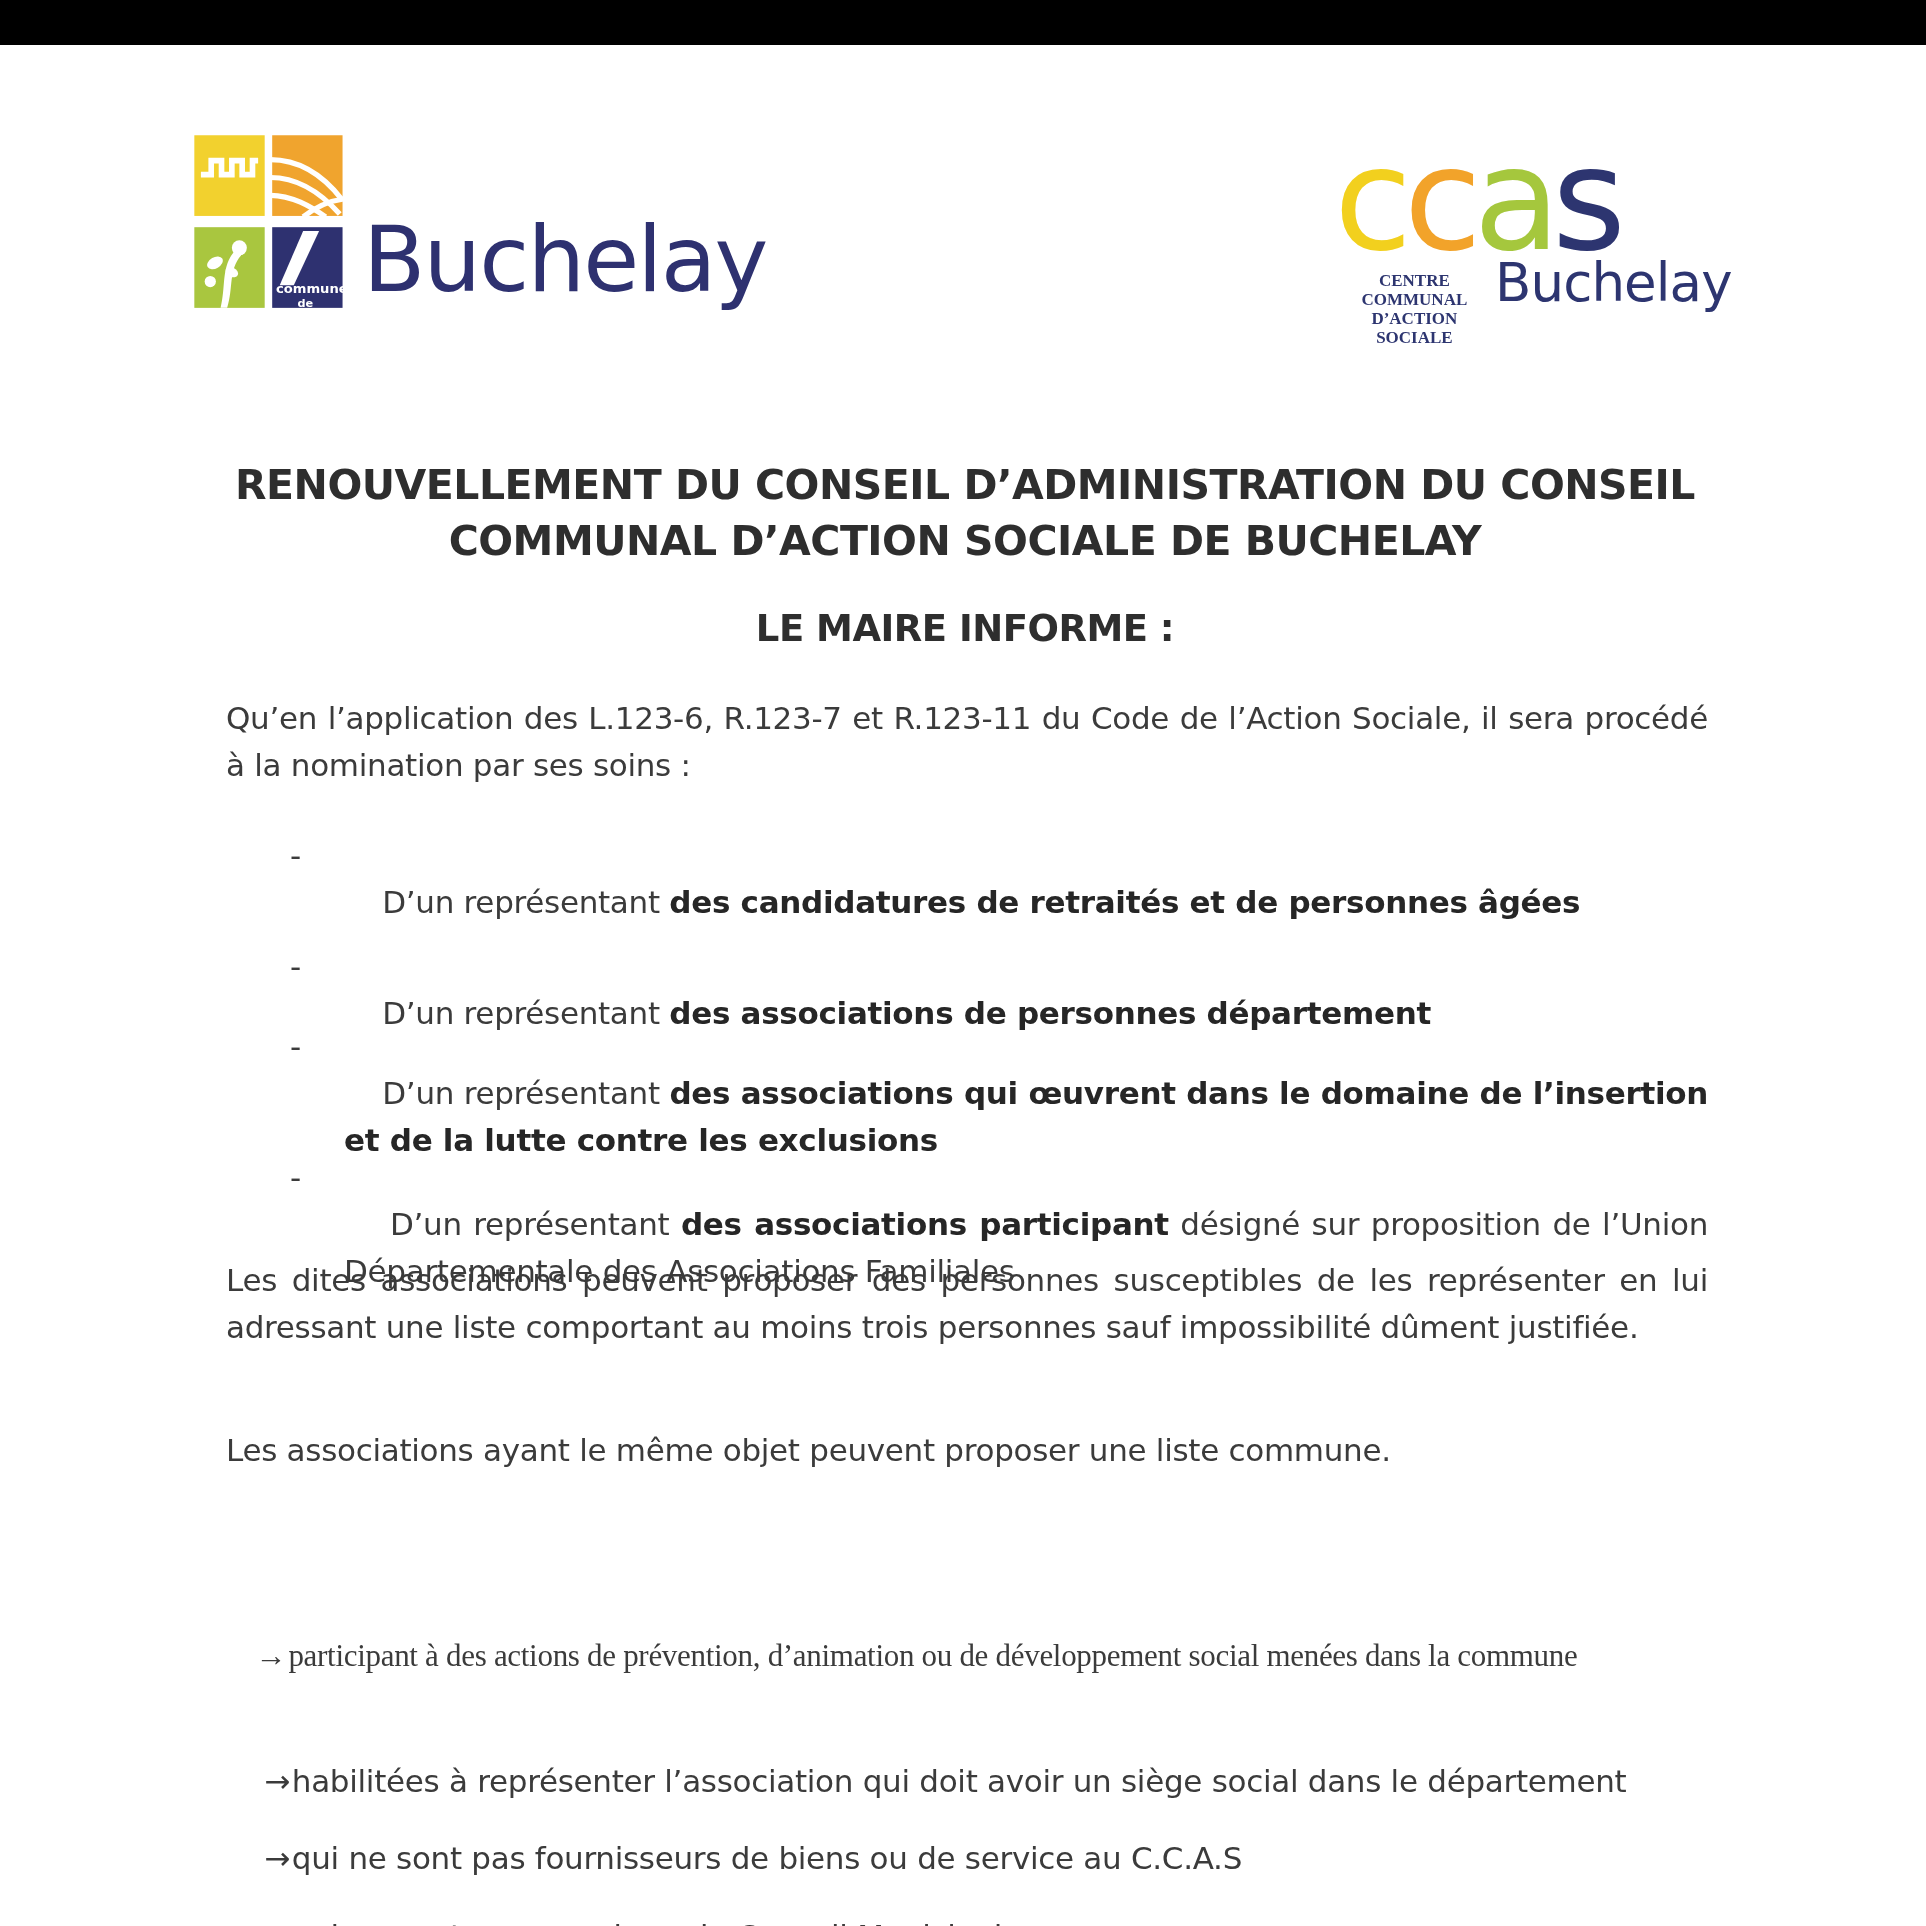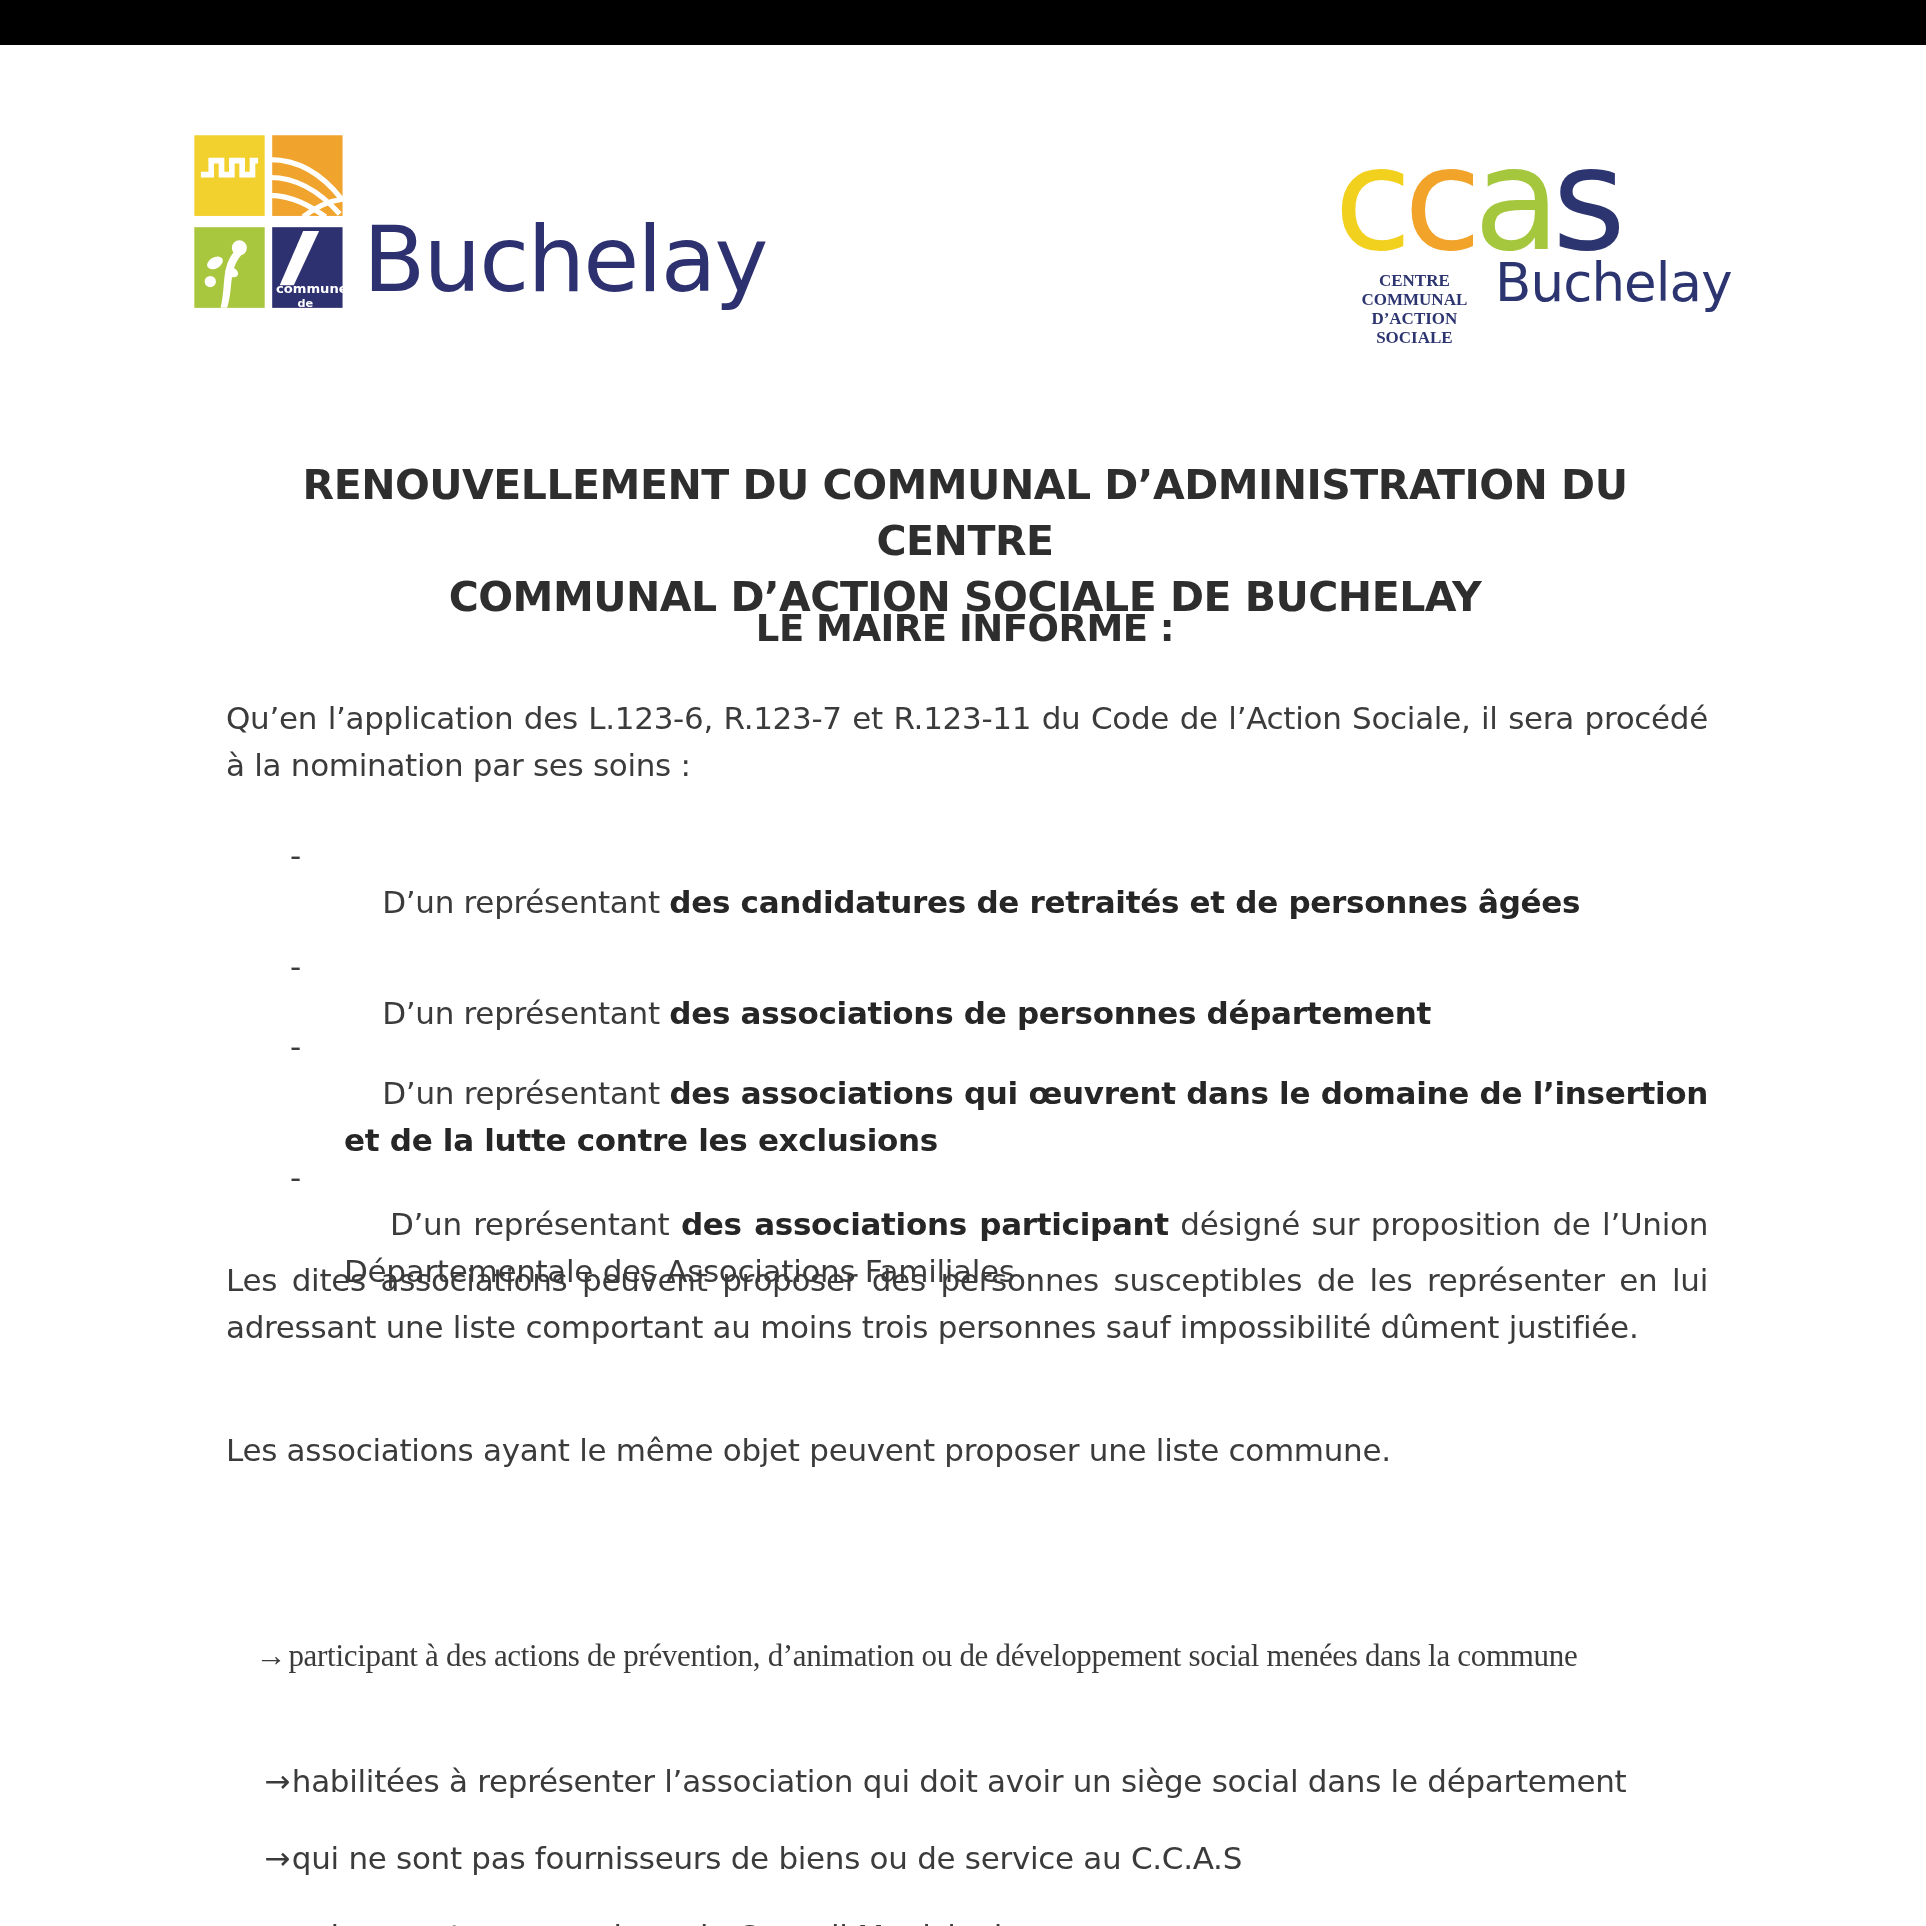--- a/index.html
+++ b/index.html
@@ -116,21 +116,21 @@
   <div class="ccas-logo">
     <div class="ccas-word"><span class="ccas-c1">c</span><span class="ccas-c2">c</span><span class="ccas-a">a</span><span class="ccas-s">s</span></div>
     <div class="ccas-sub">
       <div>CENTRE COMMUNAL</div>
       <div>D’ACTION SOCIALE</div>
     </div>
     <div class="ccas-name">Buchelay</div>
   </div>
 
   <div class="doc-title">
-    <div>RENOUVELLEMENT DU COMMUNAL D’ADMINISTRATION DU CENTRE</div>
+    <div>RENOUVELLEMENT DU CONSEIL D’ADMINISTRATION DU CONSEIL</div>
     <div>COMMUNAL D’ACTION SOCIALE DE BUCHELAY</div>
   </div>
 
   <div class="doc-subtitle">LE MAIRE INFORME :</div>
 
   <div class="block b-intro">Qu’en l’application des L.123-6, R.123-7 et R.123-11 du Code de l’Action Sociale, il sera procédé à la nomination par ses soins :</div>
 
   <div class="block bullet b-bul1">
     <span class="dash">-</span><span>D’un représentant </span><span class="bullet-bold">des candidatures de retraités et de personnes âgées</span><span></span>
   </div>

